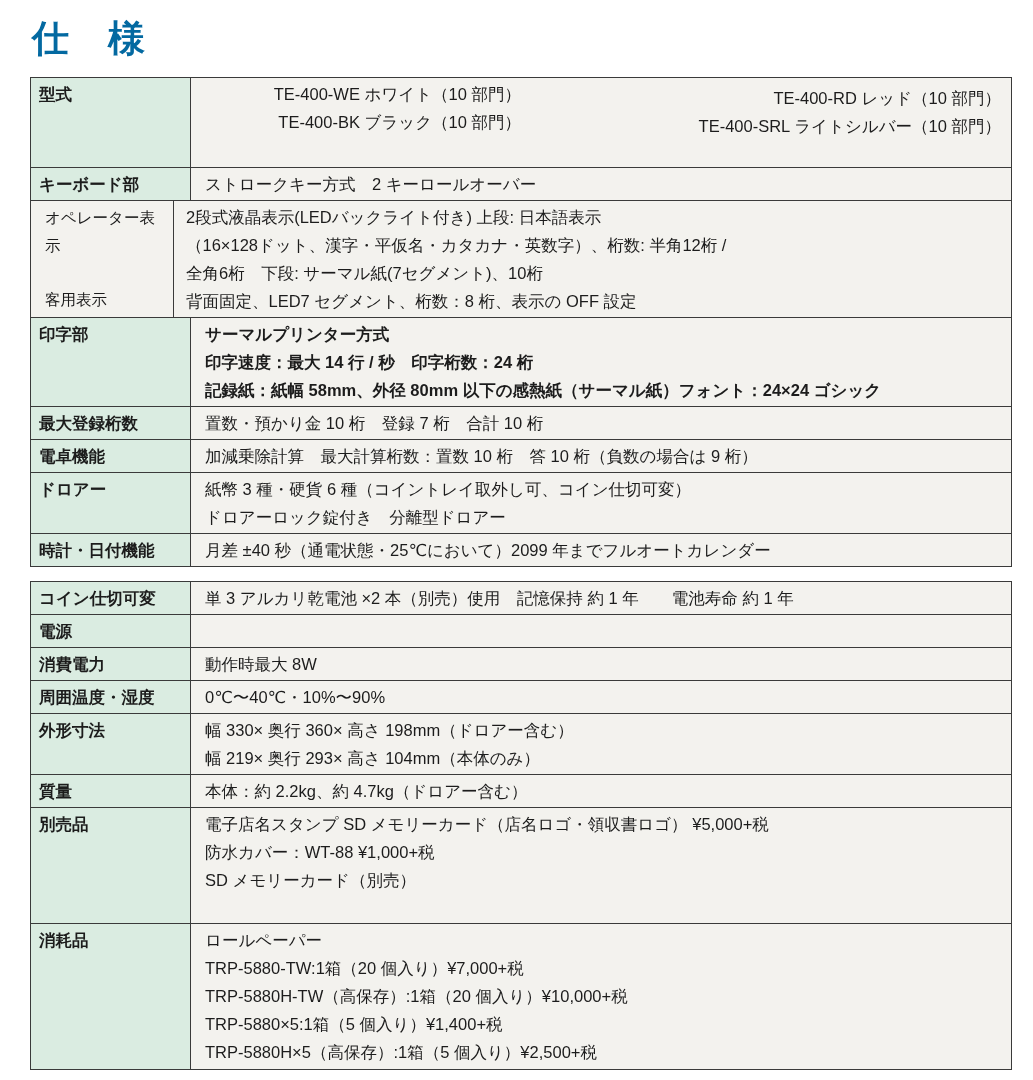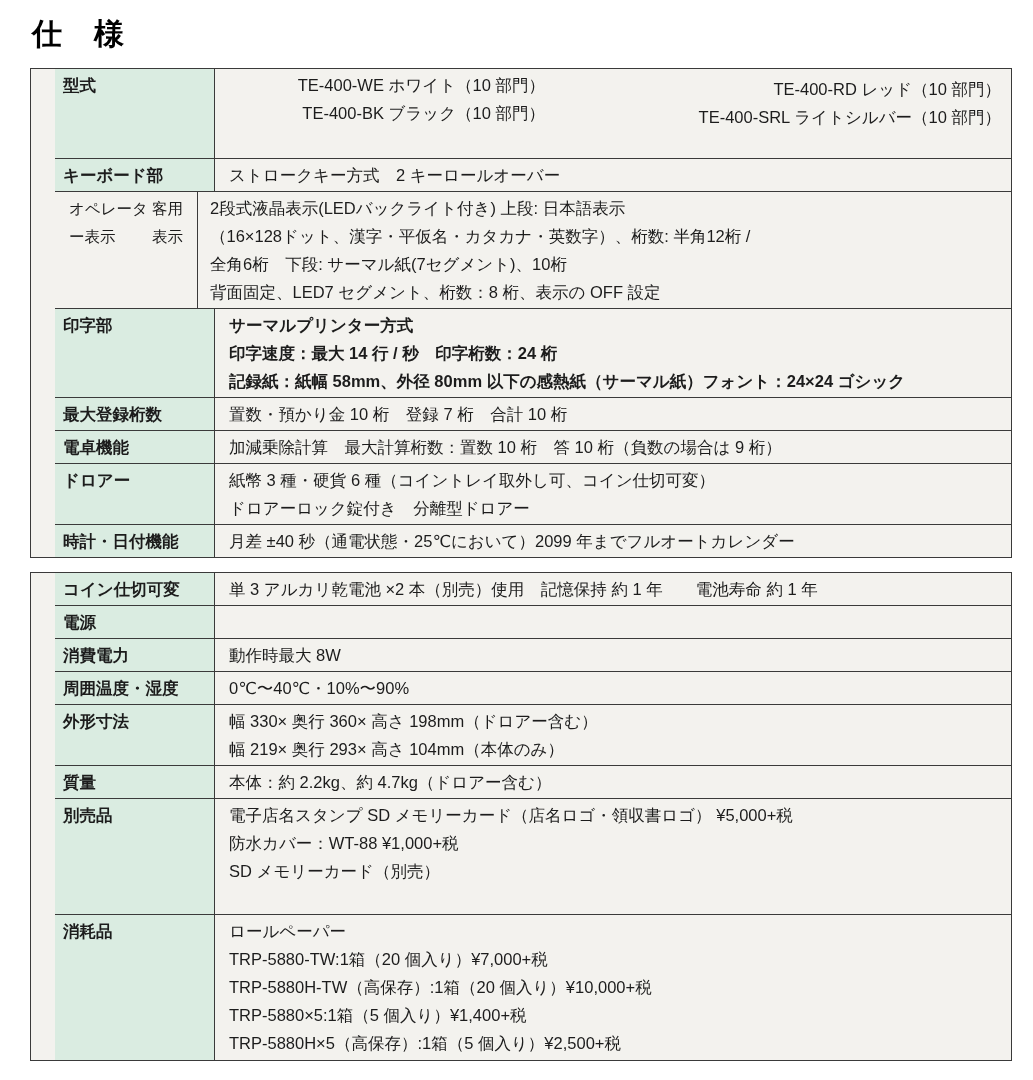--- a/index.html
+++ b/index.html
@@ -11,38 +11,37 @@
   }
   .page {
     width: 1033px;
     height: 1080px;
     box-sizing: border-box;
     padding: 12px 23px 0 30px;
     background: #ffffff;
     overflow: hidden;
   }
   .page-title {
-    font-size: 30px;
+    font-size: 37px;
     font-weight: 600;
     letter-spacing: 1px;
     margin: 2px 0 13px 2px;
-    color: #000000;
+    color: #0369a1;
   }
   .spec-table {
     width: 980px;
     border: 1.6px solid #3a3a3a;
     background: #f3f2ee;
   }
   .spec-table + .spec-table { margin-top: 14px; }
   .row {
     display: flex;
     border-top: 1.6px solid #3a3a3a;
     font-size: 16.5px;
     line-height: 28px;
-    margin-left: 24px;
   }
   .row:first-child { border-top: none; }
   .label-cell {
     flex: 0 0 160px;
     box-sizing: border-box;
     background: #daece1;
     border-right: 1.6px solid #3a3a3a;
     font-weight: bold;
     padding: 2px 4px 2px 8px;
     letter-spacing: 0px;
@@ -58,21 +57,21 @@
   .model-col-a { width: 316px; flex: 0 0 316px; text-align: right; }
   .model-col-b { flex: 1; padding-top: 4px; text-align: right; }
   
   .display-value { display: flex; padding: 0; }
   .display-sublabels {
     flex: 0 0 143px;
     box-sizing: border-box;
     border-right: 1.6px solid #3a3a3a;
     padding: 3px 4px 3px 14px;
     display: flex;
-    flex-direction: row;
+    flex-direction: column;
     justify-content: space-between;
     font-size: 15.5px;
   }
   .display-desc { flex: 1; padding: 2px 8px 2px 12px; }
   .printer-value { min-height: 88px; font-weight: bold; }
   .options-value { min-height: 115px; }
   .consumables-value { min-height: 145px; }
   .line { white-space: nowrap; }
 </style>
 </head>

